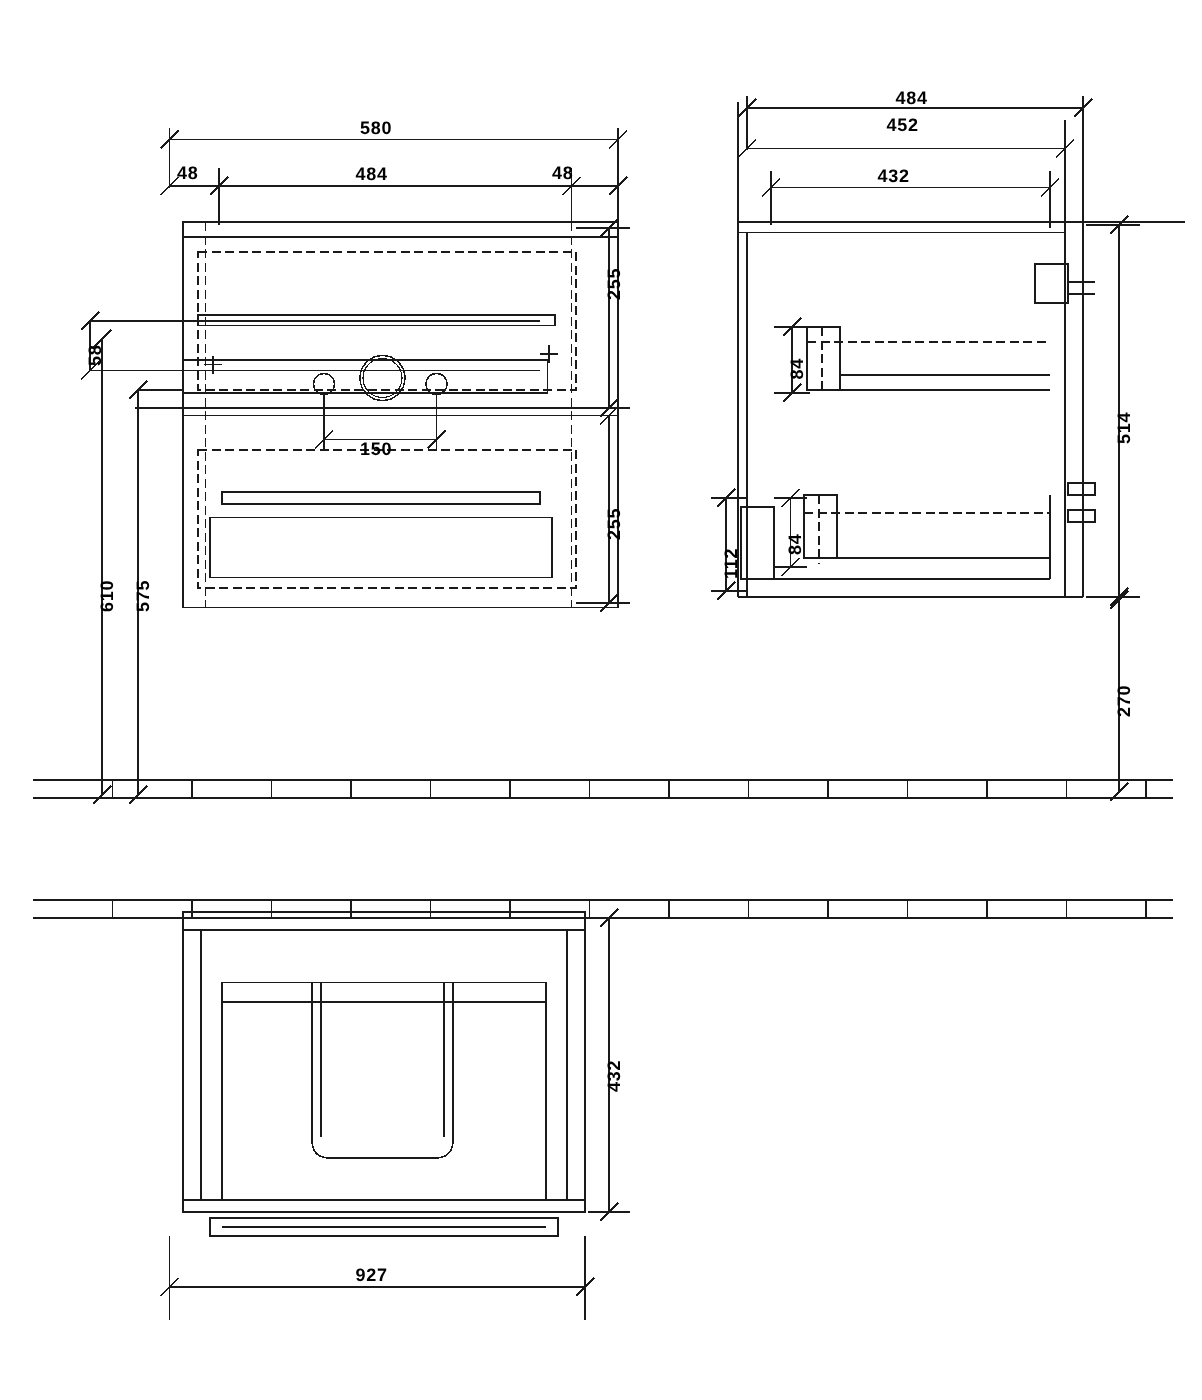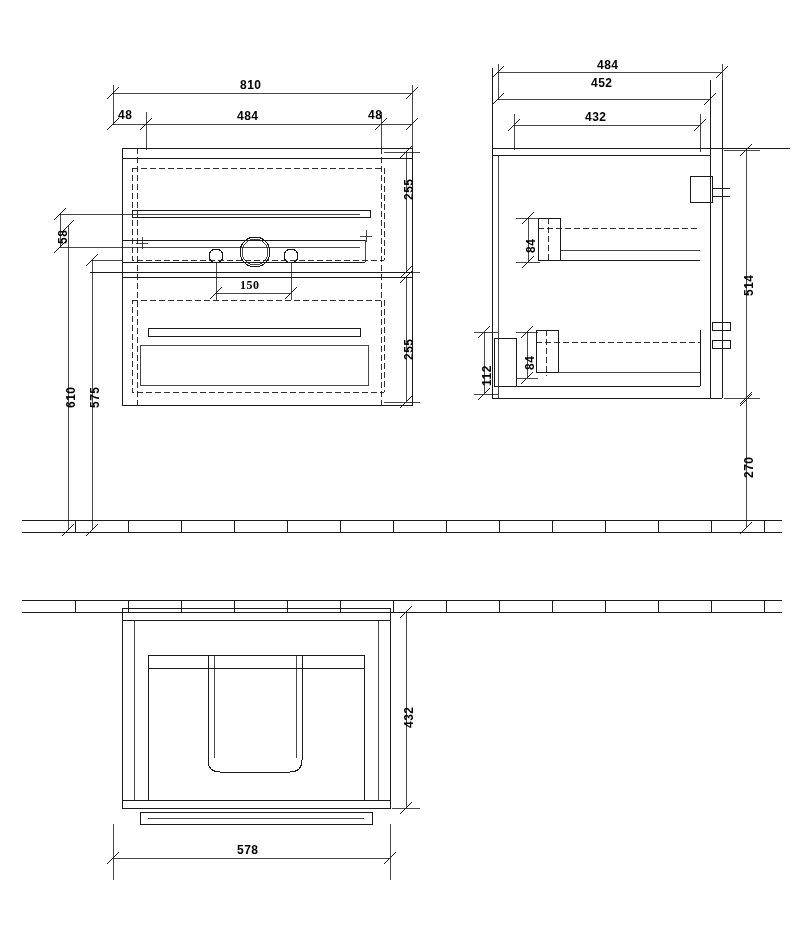--- a/index.html
+++ b/index.html
@@ -344,42 +344,42 @@
       <g>
         <line class="dim" x1="113" y1="858" x2="390" y2="858"></line>
         <line class="dim" x1="113" y1="824" x2="113" y2="880"></line>
         <line class="dim" x1="390" y1="824" x2="390" y2="880"></line>
         <line class="tick" x1="107" y1="864" x2="119" y2="852"></line>
         <line class="tick" x1="384" y1="864" x2="396" y2="852"></line>
       </g>
     </g>
   </svg>
 
-  <div style="position:absolute;left:240px;top:78px;" class="lbl">810</div>
+  <div style="position:absolute;left:240px;top:78px;" class="lbl">580</div>
   <div style="position:absolute;left:118px;top:108px;" class="lbl">48</div>
   <div style="position:absolute;left:368px;top:108px;" class="lbl">48</div>
   <div style="position:absolute;left:237px;top:109px;" class="lbl">484</div>
 
   <div style="position:absolute;left:402px;top:200px;transform:rotate(-90deg);transform-origin:left top;" class="lbl">255</div>
   <div style="position:absolute;left:402px;top:360px;transform:rotate(-90deg);transform-origin:left top;" class="lbl">255</div>
 
-  <div style="position:absolute;left:240px;top:278px;font-family:Liberation Serif, serif;" class="lbl">150</div>
+  <div style="position:absolute;left:240px;top:292px;" class="lbl">150</div>
 
   <div style="position:absolute;left:56px;top:244px;transform:rotate(-90deg);transform-origin:left top;" class="lbl">58</div>
 
   <div style="position:absolute;left:64px;top:408px;transform:rotate(-90deg);transform-origin:left top;" class="lbl">610</div>
   <div style="position:absolute;left:88px;top:408px;transform:rotate(-90deg);transform-origin:left top;" class="lbl">575</div>
 
   <div style="position:absolute;left:597px;top:58px;" class="lbl">484</div>
   <div style="position:absolute;left:591px;top:76px;" class="lbl">452</div>
   <div style="position:absolute;left:585px;top:110px;" class="lbl">432</div>
 
   <div style="position:absolute;left:742px;top:296px;transform:rotate(-90deg);transform-origin:left top;" class="lbl">514</div>
   <div style="position:absolute;left:742px;top:478px;transform:rotate(-90deg);transform-origin:left top;" class="lbl">270</div>
 
   <div style="position:absolute;left:524px;top:253px;transform:rotate(-90deg);transform-origin:left top;" class="lbl">84</div>
   <div style="position:absolute;left:523px;top:370px;transform:rotate(-90deg);transform-origin:left top;" class="lbl">84</div>
   <div style="position:absolute;left:480px;top:386px;transform:rotate(-90deg);transform-origin:left top;" class="lbl">112</div>
 
   <div style="position:absolute;left:402px;top:728px;transform:rotate(-90deg);transform-origin:left top;" class="lbl">432</div>
-  <div style="position:absolute;left:237px;top:843px;" class="lbl">578</div>
+  <div style="position:absolute;left:237px;top:843px;" class="lbl">927</div>
 
 </div>
 
 </body></html>

